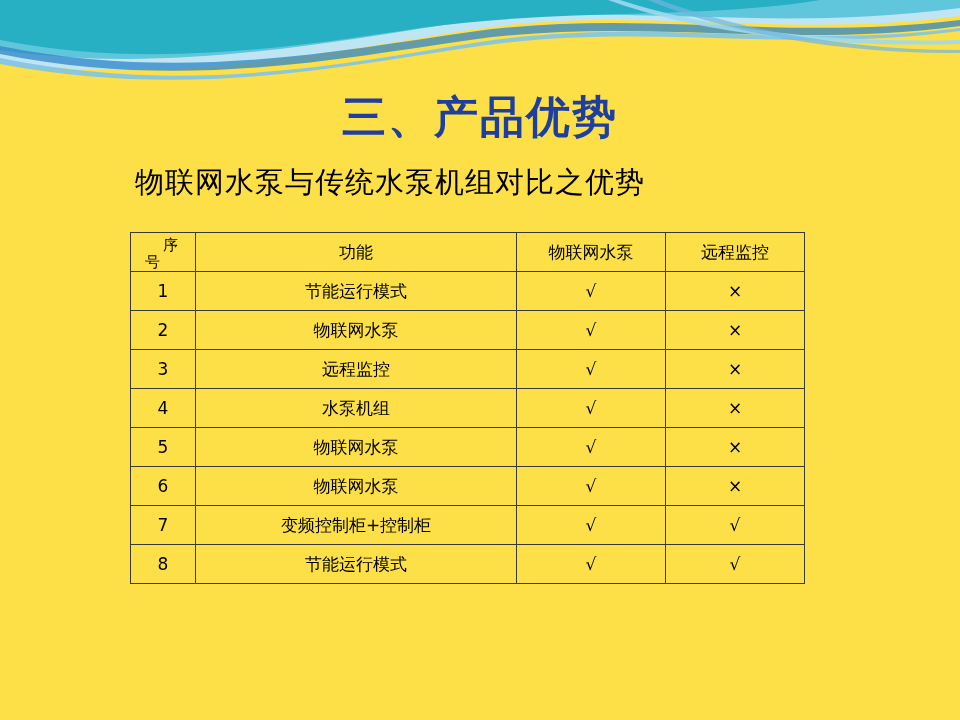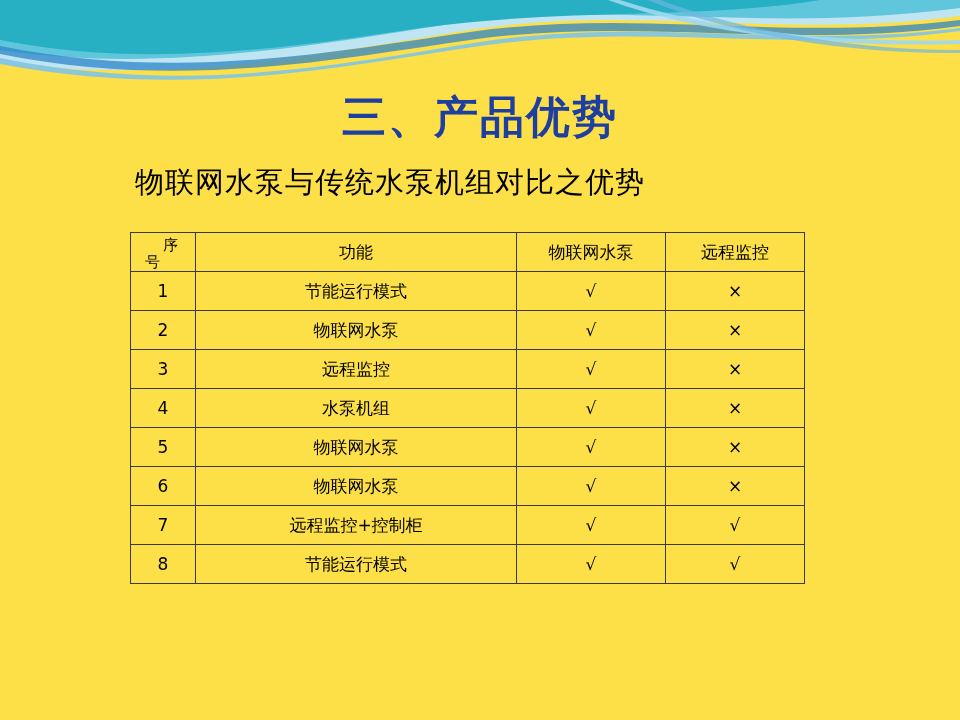--- a/index.html
+++ b/index.html
@@ -172,21 +172,21 @@
           <td class="mark-no">×</td>
         </tr>
         <tr>
           <td class="num">6</td>
           <td>物联网水泵</td>
           <td class="mark-ok">√</td>
           <td class="mark-no">×</td>
         </tr>
         <tr>
           <td class="num">7</td>
-          <td>远程监控+控制柜</td>
+          <td>变频控制柜+控制柜</td>
           <td class="mark-ok">√</td>
           <td class="mark-ok">√</td>
         </tr>
         <tr>
           <td class="num">8</td>
           <td>节能运行模式</td>
           <td class="mark-ok">√</td>
           <td class="mark-ok">√</td>
         </tr>
       </tbody>

